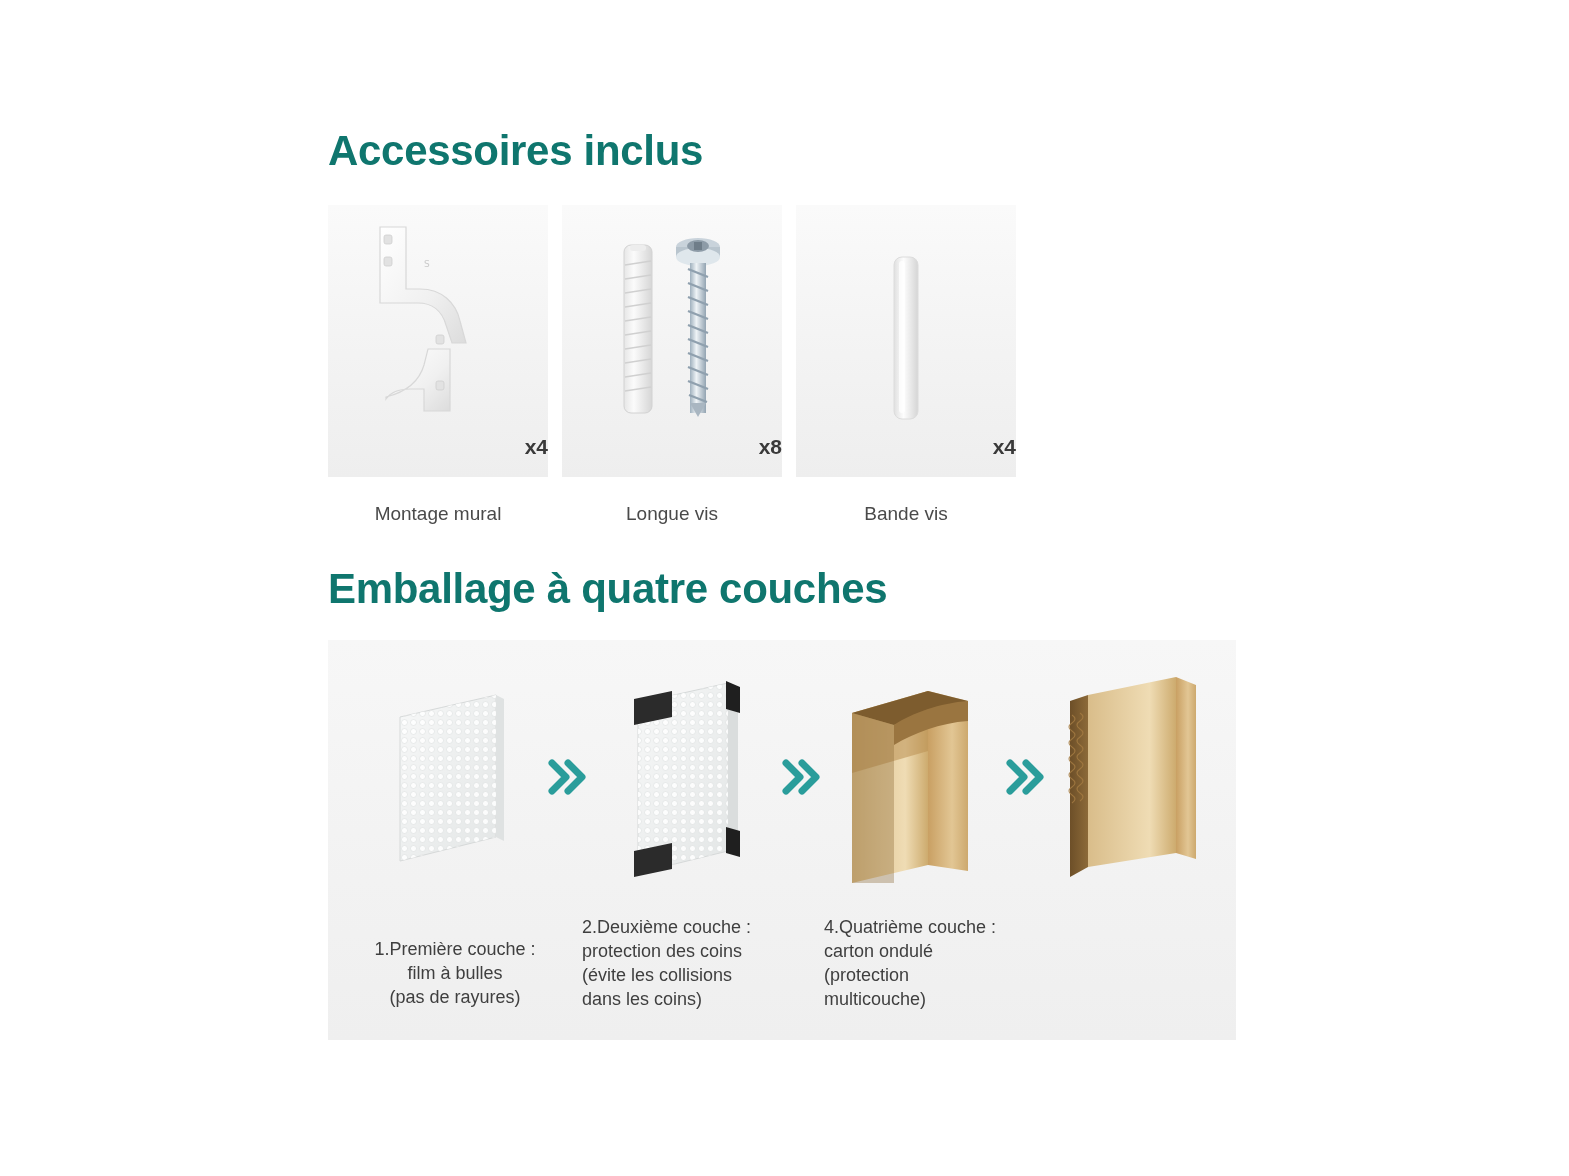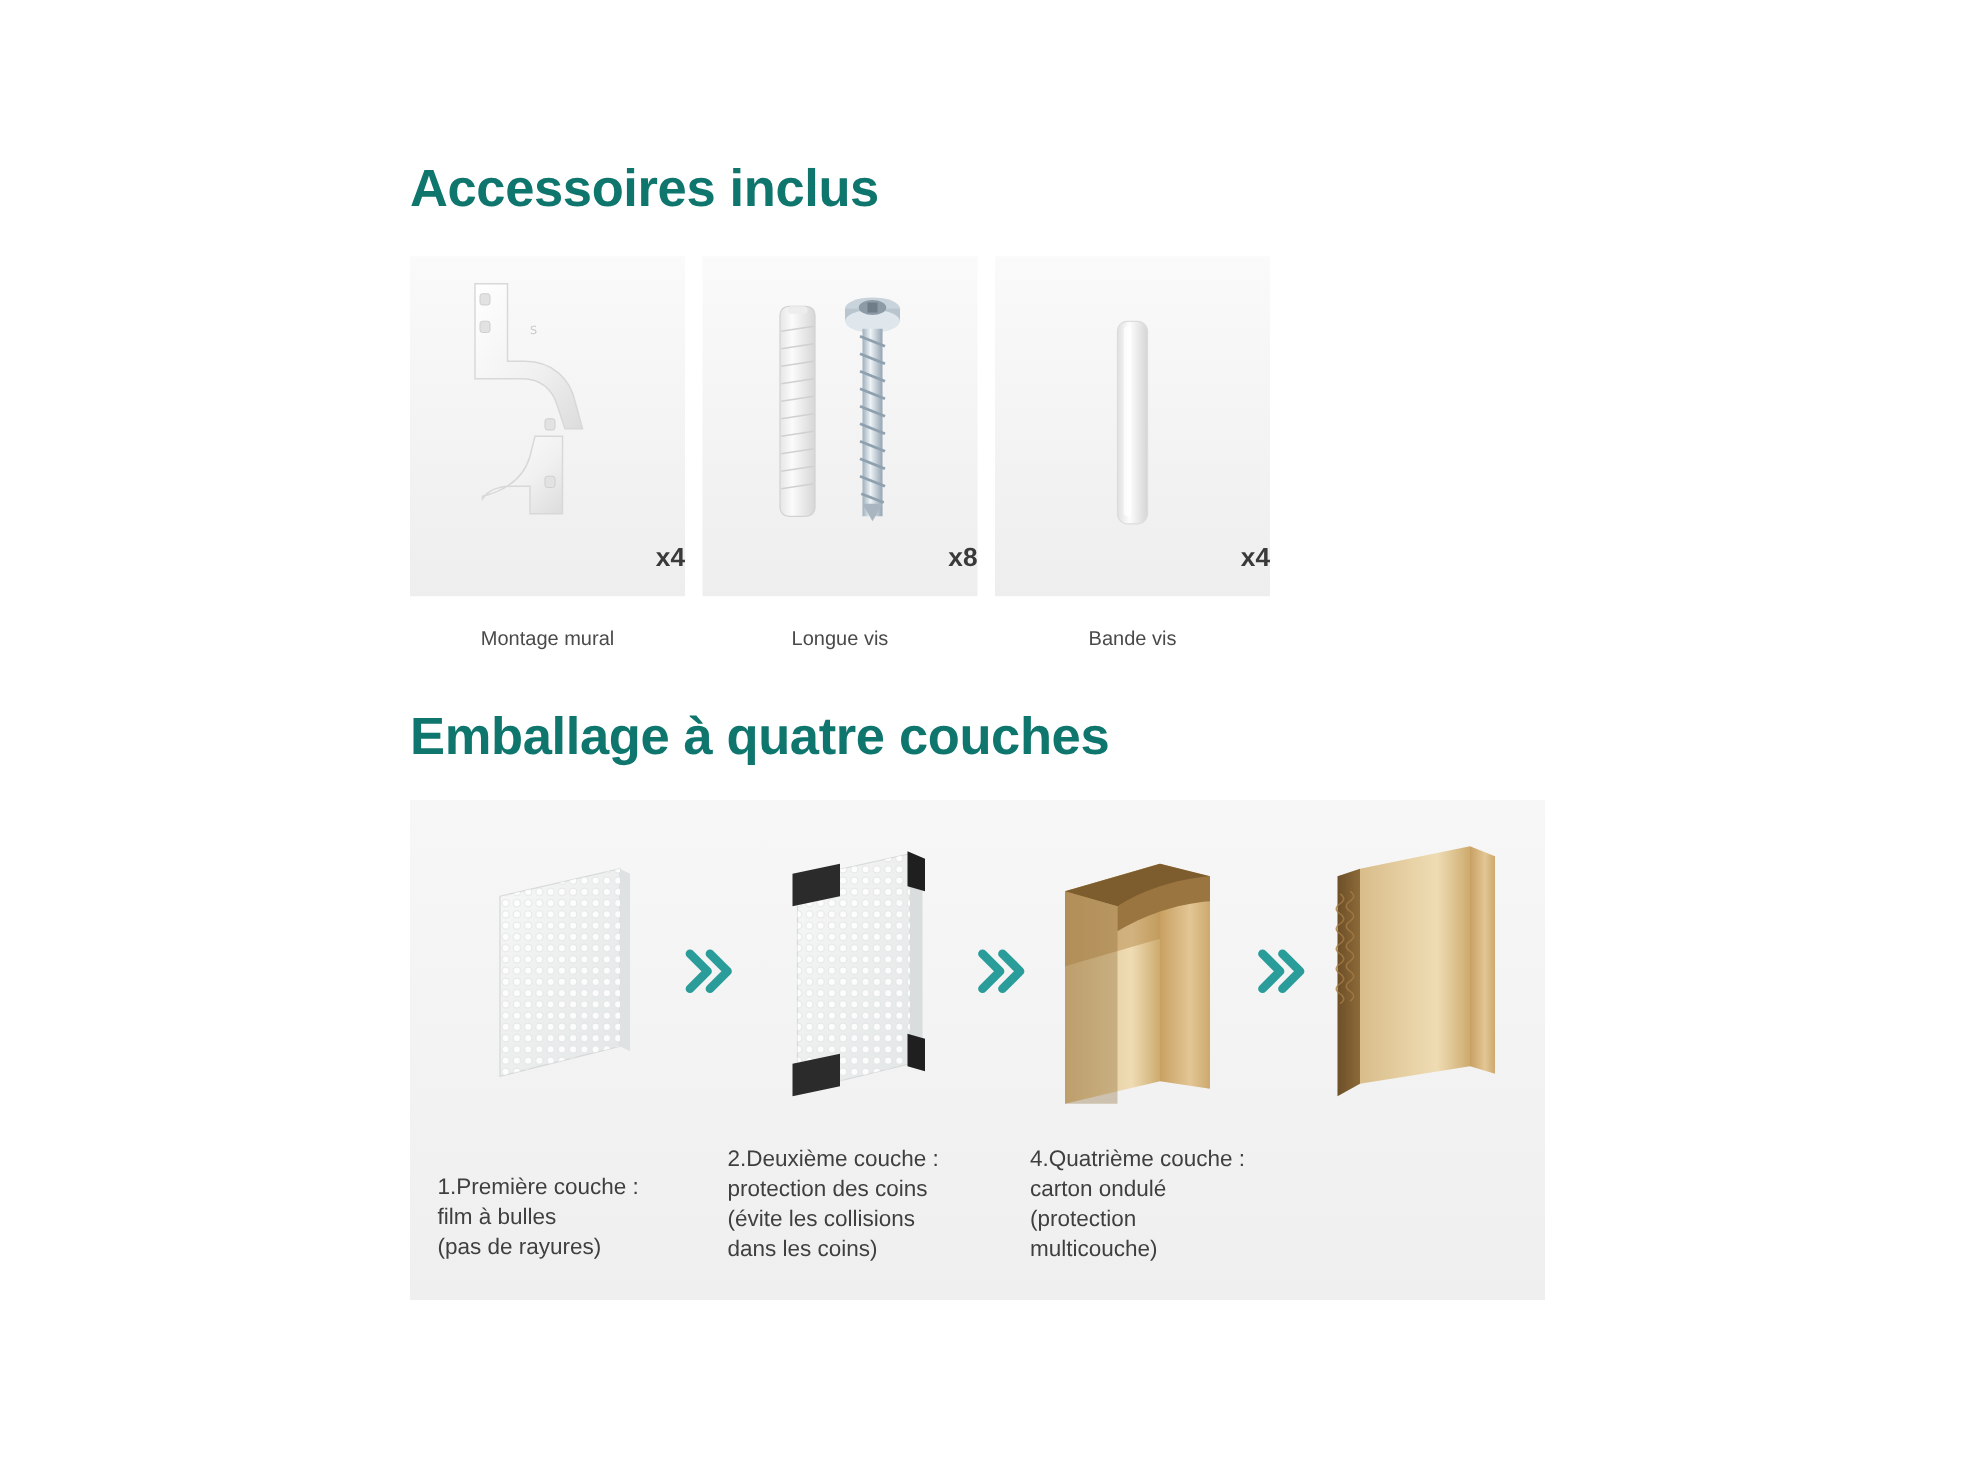--- a/index.html
+++ b/index.html
@@ -61,21 +61,21 @@
     bottom: 18px;
     left: 0;
     width: 100%;
     text-align: right;
     font-size: 21px;
     font-weight: bold;
     color: #3a3a3a;
   }
   .acc-label {
     margin-top: 26px;
-    font-size: 16px;
+    font-size: 19px;
     color: #4a4a4a;
     text-align: center;
     white-space: nowrap;
   }
 
   .art {
     position: absolute;
     left: 0; top: 0;
     width: 100%; height: 100%;
   }
@@ -103,21 +103,21 @@
     width: 908px;
     display: flex;
   }
   .pack-caption {
     font-size: 18px;
     line-height: 1.34;
     color: #3f3f3f;
     white-space: pre-line;
     padding-right: 10px;
   }
-  .c1 { width: 210px; padding-left: 22px; padding-top: 22px;}
+  .c1 { width: 210px; padding-left: 22px; padding-top: 22px; text-align: center;}
   .c2 { width: 222px; padding-left: 12px; }
   .c3 { width: 238px; padding-left: 10px; padding-top: 14px;}
   .c4 { width: 226px; padding-left: 10px; }
 </style>
 </head>
 <body>
 
 <div class="page">
 
   <div class="section-title" id="title-accessories">Accessoires inclus</div>

